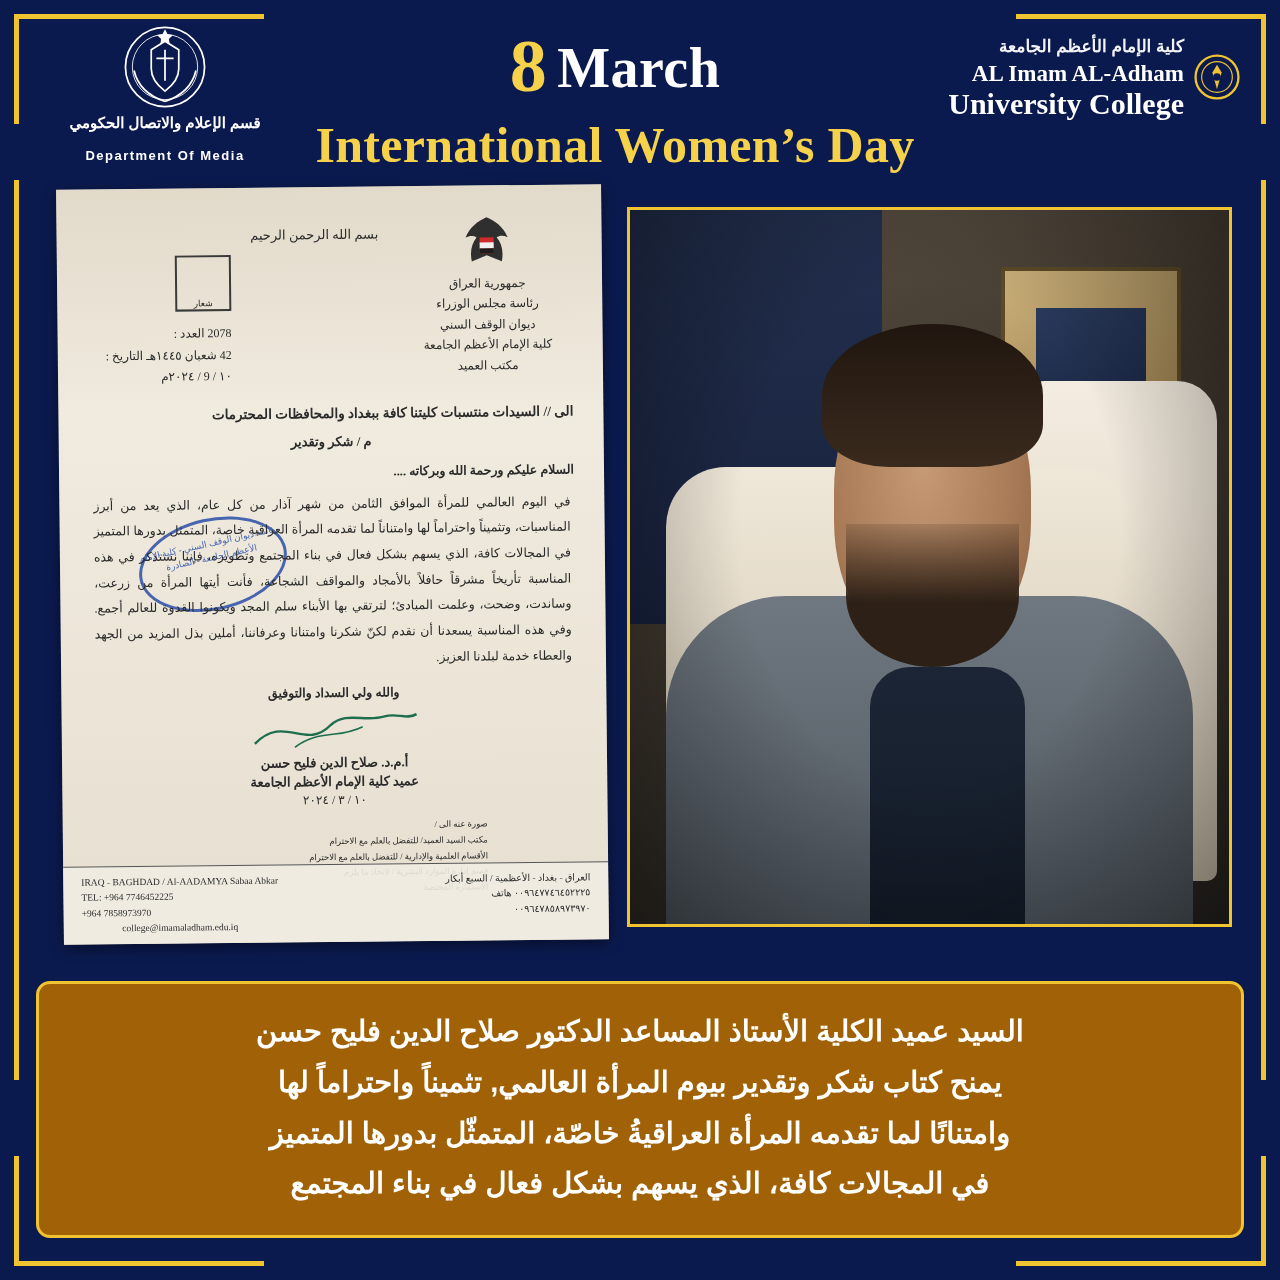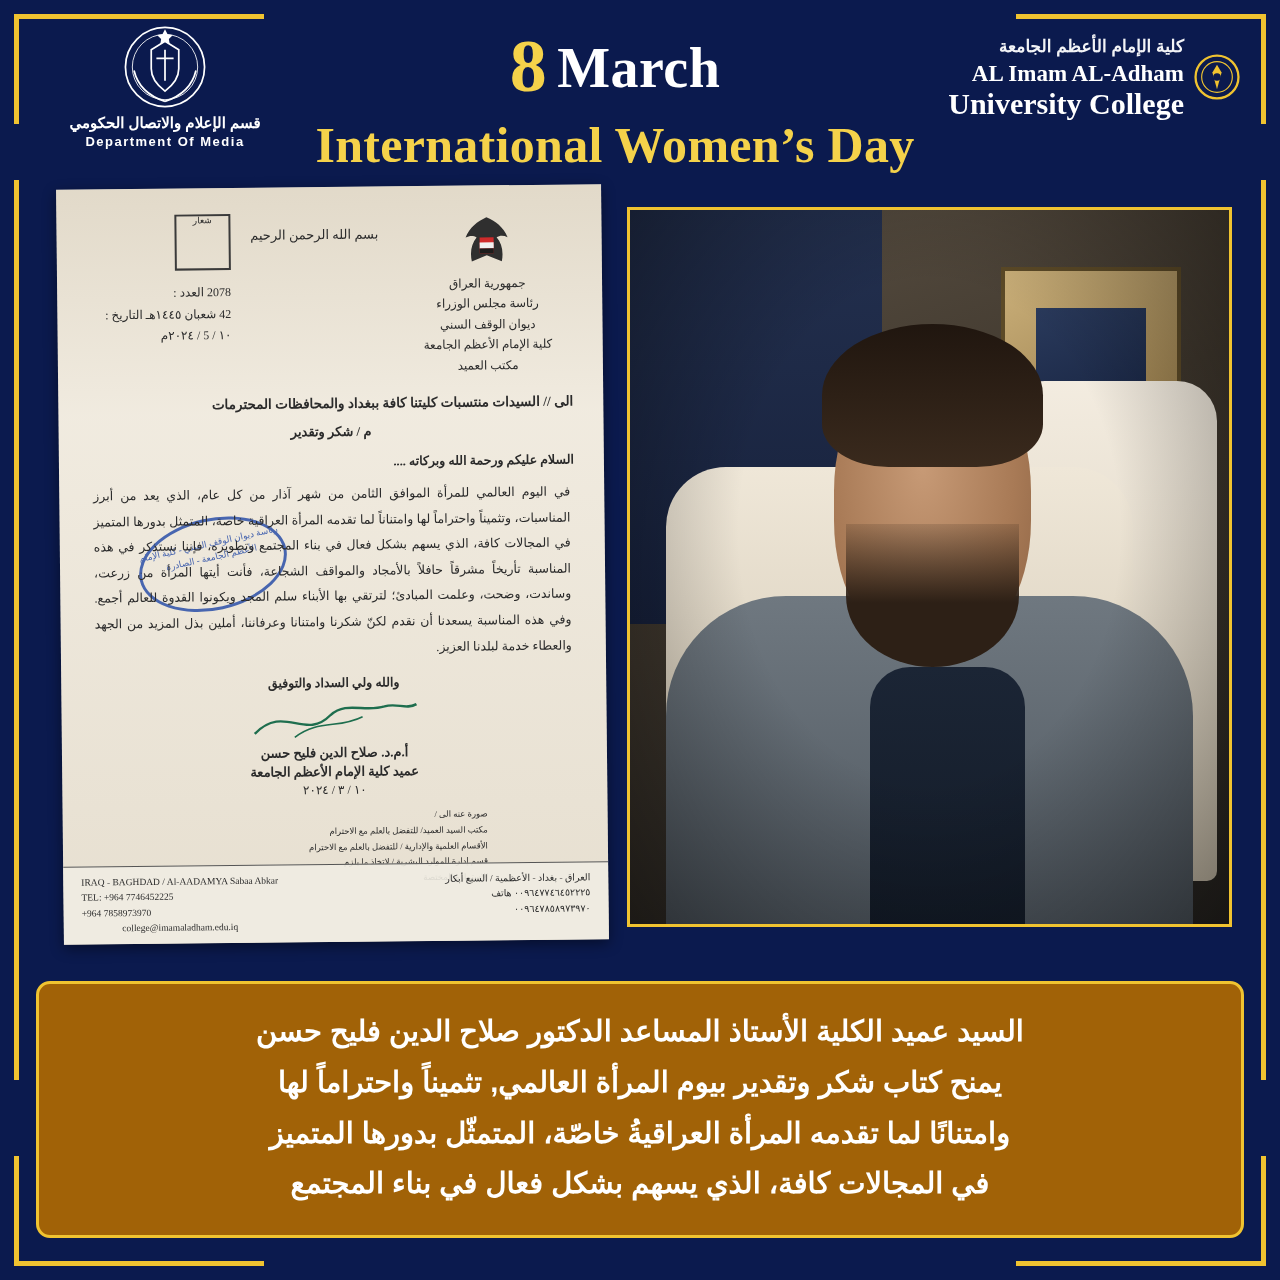--- a/index.html
+++ b/index.html
@@ -58,21 +58,21 @@
   .media-dept .ar {
     font-size: 15px;
     font-weight: bold;
     letter-spacing: .5px;
     direction: rtl;
   }
   .media-dept .en {
     font-size: 13px;
     font-weight: bold;
     letter-spacing: 1.5px;
-    margin-top: 2px;
+    margin-top: 16px;
   }
 
   .title-block {
     flex: 1;
     text-align: center;
     padding-top: 10px;
   }
   .line1 {
     font-family: "Liberation Serif", serif;
     font-weight: bold;
@@ -155,22 +155,22 @@
   .letter .hdr {
     position: relative;
     display: flex;
     justify-content: space-between;
     padding: 26px 26px 0 26px;
   }
   .letter .hdr-left { width: 150px; font-size: 10px; direction: rtl; }
   .letter .sq-seal {
     width: 56px; height: 56px;
     border: 2px solid #3a3a3a;
-    display: flex; align-items: flex-start; justify-content: center;
-    font-size: 9px; text-align: center; line-height: 1.1;
+    display: flex; align-items: flex-end; justify-content: center;
+    font-size: 9px; text-align: center; line-height: 1.1; margin-top: 41px;
   }
   .letter .nums { margin-top: 12px; line-height: 1.8; font-size: 12px; }
   .letter .basmala {
     font-size: 13px; direction: rtl; text-align: center;
     margin-top: 14px; width: 170px;
   }
   .letter .hdr-right {
     width: 180px; text-align: center; direction: rtl; font-size: 12px;
     line-height: 1.7;
   }
@@ -403,21 +403,21 @@
       <div class="hdr">
         <div class="hdr-left">
           <div class="sq-seal">
             <span>شعار</span>
           </div>
           <div class="nums">
             <div><span>2078</span>
               <span>العدد :</span></div>
             <div><span>42 شعبان ١٤٤٥هـ</span>
               <span>التاريخ :</span></div>
-            <div><span>١٠ / 5 / ٢٠٢٤م</span></div>
+            <div><span>١٠ / 9 / ٢٠٢٤م</span></div>
           </div>
         </div>
 
         <div class="basmala">بسم الله الرحمن الرحيم</div>
 
         <div class="hdr-right">
           <div class="eagle">
             <svg viewBox="0 0 62 58" aria-hidden="true">
               <path d="M31 6 C22 10 14 16 10 26 C14 24 18 24 21 26 C16 32 14 40 16 50 L31 44 L46 50 C48 40 46 32 41 26 C44 24 48 24 52 26 C48 16 40 10 31 6 Z" fill="#2f2f2f"></path>
               <rect x="24" y="26" width="14" height="16" fill="#cf2b2b"></rect>

